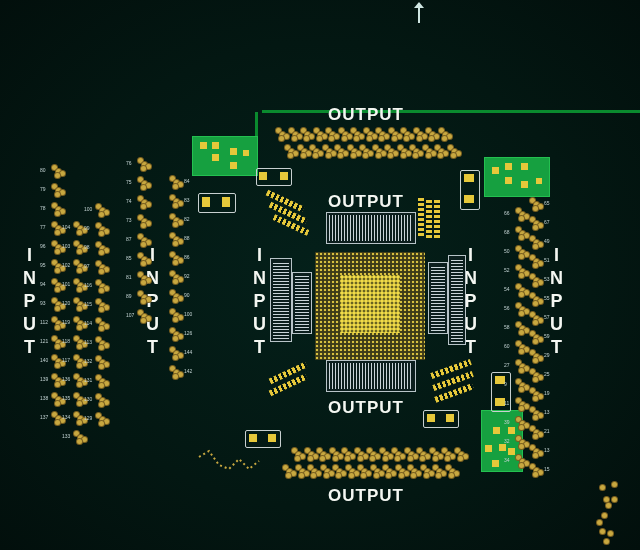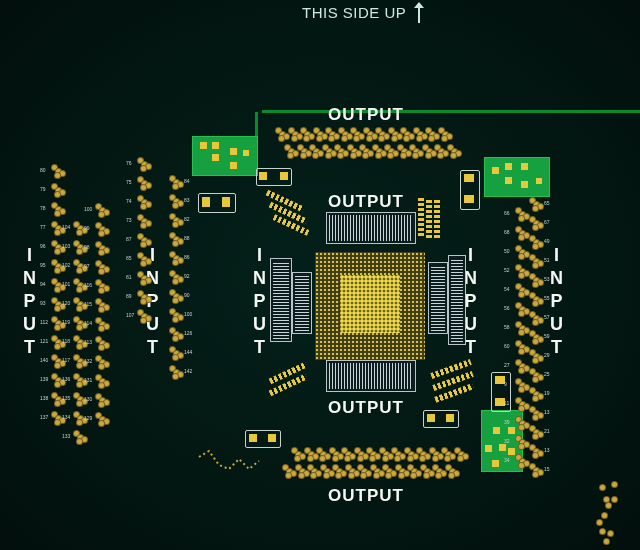--- a/index.html
+++ b/index.html
@@ -25,21 +25,20 @@
   .bga-core{position:absolute;left:340px;top:275px;width:60px;height:58px;background:
       radial-gradient(circle,#f2dc48 1.5px,transparent 1.8px) 0 0/4px 4px,#6a6420;}
   .hs{position:absolute;background:repeating-linear-gradient(90deg,#e6c83a 0 3px,#031712 3px 5px);}
   .hsv{position:absolute;background:repeating-linear-gradient(0deg,#e6c83a 0 3px,#031712 3px 5px);}
 </style>
 </head>
 <body>
 
 <div class="board">
 
-  <div class="top-label">THIS SIDE UP</div>
   <div class="arrow"></div>
 
   <div class="trace" style="left:262px;top:110px;width:378px;height:3px;"></div>
   <div class="trace" style="left:255px;top:112px;width:3px;height:26px;transform:skewY(0deg);"></div>
 
   <div class="silk out" style="left:328px;top:105px;">OUTPUT</div>
   <div class="silk out" style="left:328px;top:192px;">OUTPUT</div>
   <div class="silk out" style="left:328px;top:398px;">OUTPUT</div>
   <div class="silk out" style="left:328px;top:486px;">OUTPUT</div>
 

